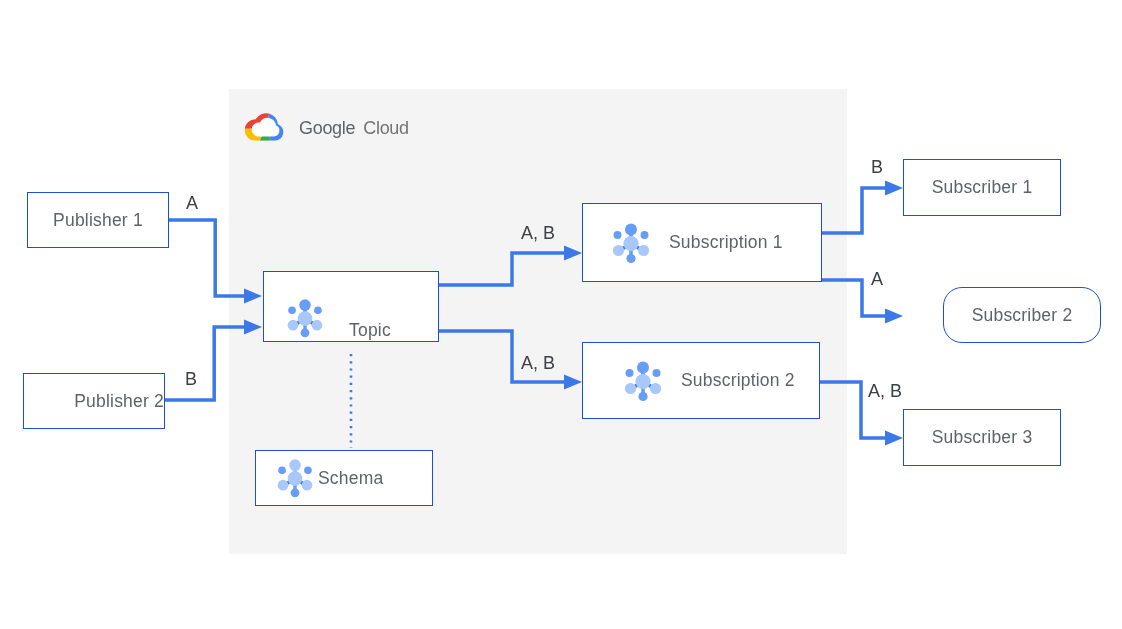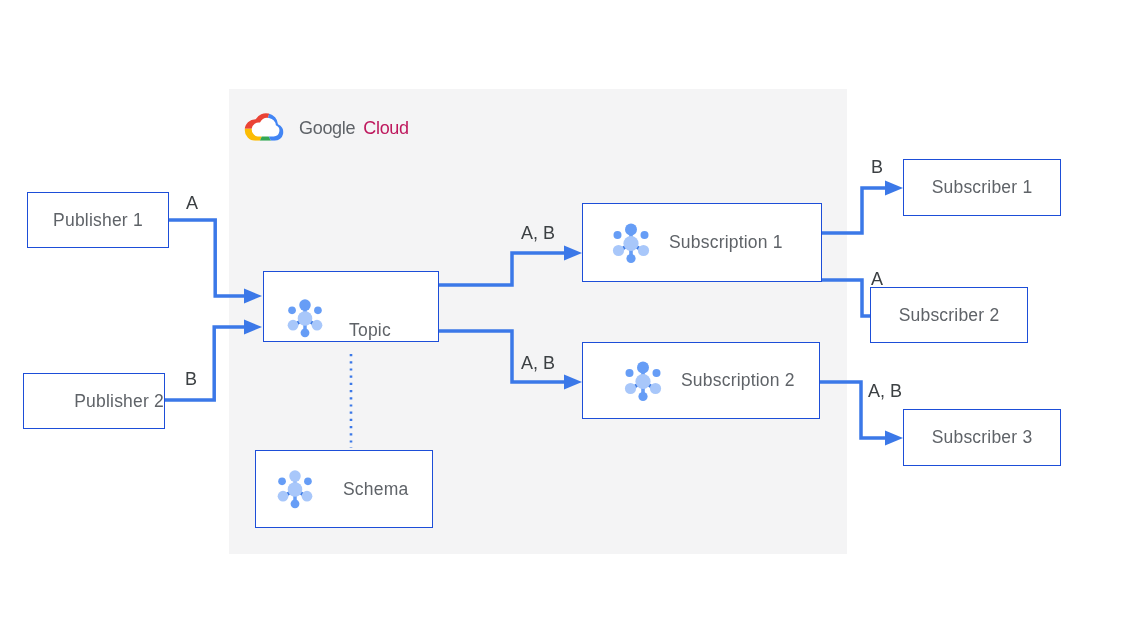--- a/index.html
+++ b/index.html
@@ -25,21 +25,21 @@
   .iconbox{flex:0 0 auto;display:flex;align-items:center;}
   .edge-label{
     position:absolute;transform:translate(-50%,-50%);
     color:#3c4043;font-size:18px;white-space:nowrap;
   }
   #gc-logo{
     position:absolute;left:243px;top:110px;display:flex;align-items:center;gap:12px;
   }
   #gc-logo .wordmark{font-size:18px;color:#5f6368;letter-spacing:-.3px;display:flex;gap:8px;align-items:center;}
   #gc-logo .wordmark .g1{font-weight:bold;font-weight:500;}
-  #gc-logo .wordmark .g2{font-weight:400;color:#be185d;}
+  #gc-logo .wordmark .g2{font-weight:400;color:#737373;}
 </style>
 </head>
 <body>
 
 <div id="stage">
 
   <div id="panel"></div>
 
   <div id="gc-logo">
     <span class="iconbox">
@@ -112,21 +112,21 @@
         <circle cx="11.5" cy="31.5" r="5.6" fill="#a8c7fa"></circle>
         <circle cx="36.5" cy="31.5" r="5.6" fill="#a8c7fa"></circle>
         <circle cx="24" cy="39.5" r="4.6" fill="#669df6"></circle>
         <circle cx="10.5" cy="16" r="4" fill="#669df6"></circle>
         <circle cx="37.5" cy="16" r="4" fill="#669df6"></circle>
       </svg>
     </span>
     <span class="label">Topic</span>
   </div>
 
-  <div class="box" style="left:255px;top:450px;width:178px;height:78px;padding-left:16px;gap:25px;">
+  <div class="box" style="left:255px;top:450px;width:178px;height:56px;padding-left:16px;">
     <span class="iconbox">
       <svg width="46" height="46" viewBox="0 0 48 48">
         <g stroke-width="3.6">
           <line x1="24" y1="24.5" x2="24" y2="11" stroke="#8ab4f8"></line>
           <line x1="24" y1="24.5" x2="12.5" y2="31.5" stroke="#3d7be5"></line>
           <line x1="24" y1="24.5" x2="35.5" y2="31.5" stroke="#3d7be5"></line>
           <line x1="24" y1="24.5" x2="24" y2="38" stroke="#669df6"></line>
         </g>
         <circle cx="24" cy="24.5" r="7.6" fill="#a8c7fa"></circle>
         <circle cx="24" cy="10.5" r="6" fill="#a8c7fa"></circle>
@@ -178,21 +178,21 @@
         <circle cx="10.5" cy="16" r="4" fill="#669df6"></circle>
         <circle cx="37.5" cy="16" r="4" fill="#669df6"></circle>
       </svg>
     </span>
     <span class="label">Subscription 2</span>
   </div>
 
   <div class="box center" style="left:903px;top:159px;width:158px;height:57px;">
     <span class="label">Subscriber 1</span>
   </div>
-  <div class="box center" style="left:870px;top:287px;width:158px;height:56px;">
+  <div class="box center" style="left:943px;top:287px;width:158px;height:56px;border-radius:19px;">
     <span class="label">Subscriber 2</span>
   </div>
   <div class="box center" style="left:903px;top:409px;width:158px;height:57px;">
     <span class="label">Subscriber 3</span>
   </div>
 
   <div class="edge-label" style="left:192px;top:203px;">A</div>
   <div class="edge-label" style="left:191px;top:379px;">B</div>
   <div class="edge-label" style="left:538px;top:233px;">A, B</div>
   <div class="edge-label" style="left:538px;top:363px;">A, B</div>

